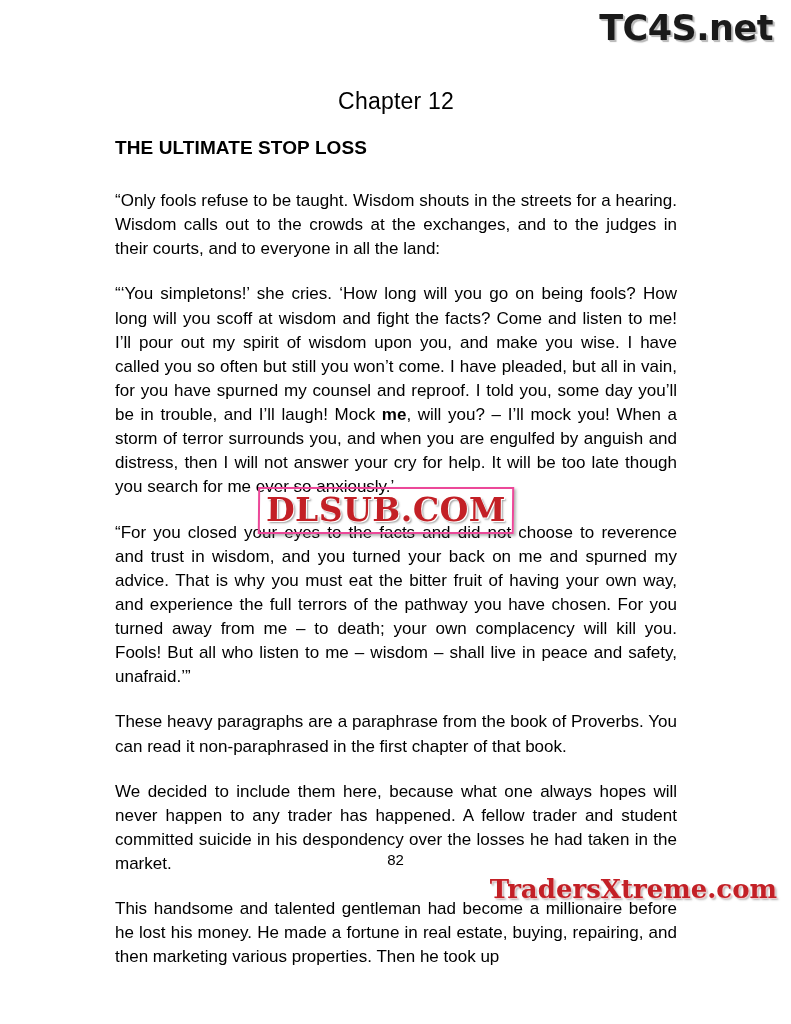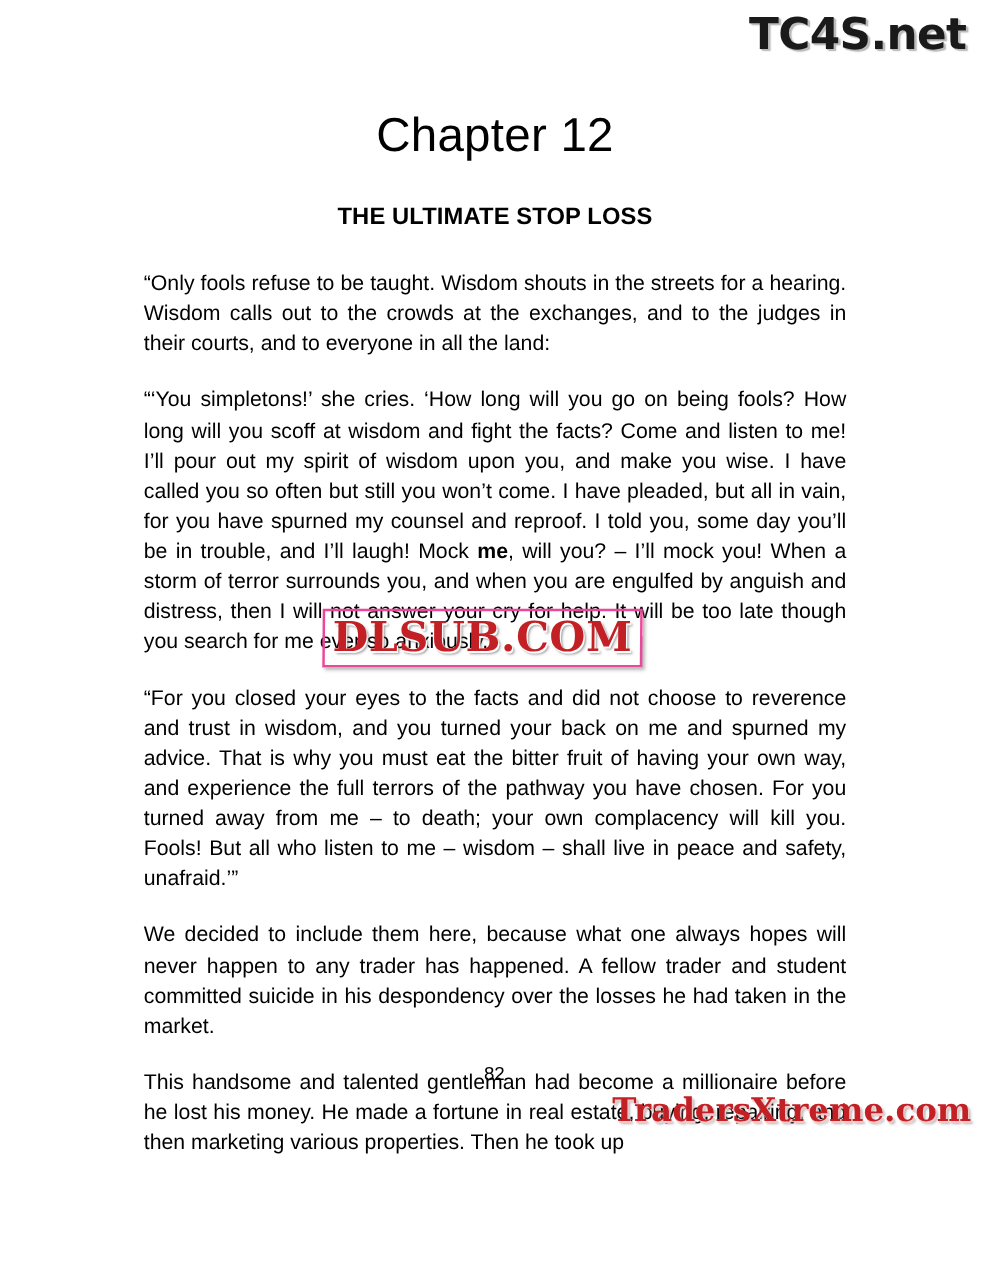--- a/index.html
+++ b/index.html
@@ -39,31 +39,30 @@
   }
 
   .content {
     position: absolute;
     left: 115px;
     top: 88px;
     width: 562px;
   }
 
   .chapter-title {
-    font-size: 38px;
+    font-size: 23px;
     font-weight: normal;
     text-align: center;
-    margin: 0 0 32px 0;
+    margin: 0 0 22px 0;
     letter-spacing: 0.2px;
   }
 
   .chapter-subtitle {
     font-size: 19px;
     font-weight: bold;
-    text-align: center;
     margin: 16px 0 30px 0;
     letter-spacing: 0.1px;
   }
 
   p.body-par {
     font-size: 17px;
     line-height: 1.42;
     text-align: justify;
     margin: 0 0 21px 0;
     -webkit-hyphens: none;
@@ -135,20 +134,21 @@
     <h1 class="chapter-title">Chapter 12</h1>
 
     <h2 class="chapter-subtitle">THE ULTIMATE STOP LOSS</h2>
 
     <p class="body-par">“Only fools refuse to be taught.  Wisdom shouts in the streets for a hearing.  Wisdom calls out to the crowds at the exchanges, and to the judges in their courts, and to everyone in all the land:</p>
 
     <p class="body-par"><span>“‘You simpletons!’ she cries.  ‘How long will you go on being fools?  How long will you scoff at wisdom and fight the facts?  Come and listen to me!  I’ll pour out my spirit of wisdom upon you, and make you wise.  I have called you so often but still you won’t come.  I have pleaded, but all in vain, for you have spurned my counsel and reproof.  I told you, some day you’ll be in trouble, and I’ll laugh!  Mock </span><span class="bold-inline">me</span><span>, will you? – I’ll mock you!  When a storm of terror surrounds you, and when you are engulfed by anguish and distress, then I will not answer your cry for help.  It will be too late though you search for me ever so anxiously.’</span></p>
 
     <p class="body-par">“For you closed your eyes to the facts and did not choose to reverence and trust in wisdom, and you turned your back on me and spurned my advice.  That is why you must eat the bitter fruit of having your own way, and experience the full terrors of the pathway you have chosen.  For you turned away from me – to death; your own complacency will kill you.  Fools!  But all who listen to me – wisdom – shall live in peace and safety, unafraid.’”</p>
 
+    <p class="body-par">These heavy paragraphs are a paraphrase from the book of Proverbs.  You can read it non-paraphrased in the first chapter of that book.</p>
 
     <p class="body-par">We decided to include them here, because what one always hopes will never happen to any trader has happened.  A fellow trader and student committed suicide in his despondency over the losses he had taken in the market.</p>
 
     <p class="body-par">This handsome and talented gentleman had become a millionaire before he lost his money.  He made a fortune in real estate, buying, repairing, and then marketing various properties.  Then he took up</p>
 
   </div>
 
   <div class="stamp">DLSUB.COM</div>
 
   <div class="page-number">82</div>

